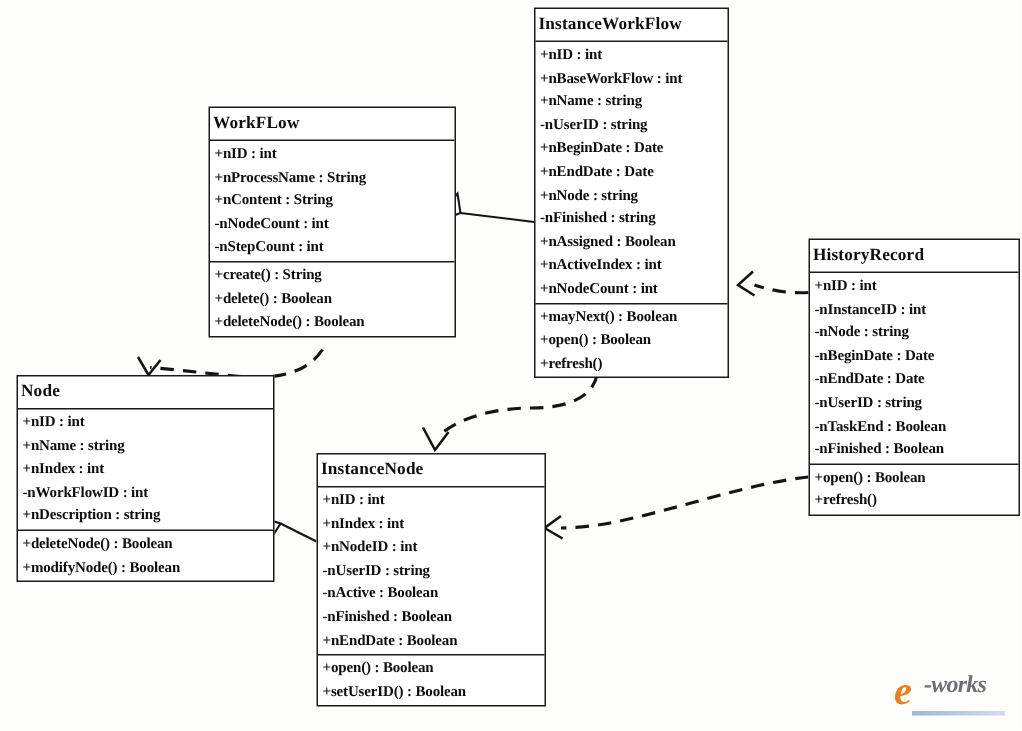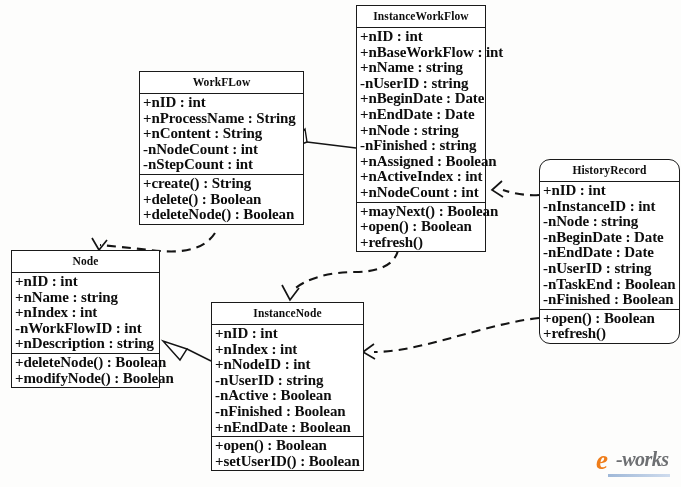--- a/index.html
+++ b/index.html
@@ -18,51 +18,51 @@
   }
   
   .uml-class {
     position: absolute;
     box-sizing: border-box;
     border: 1.3px solid #1a1a1a;
     background: #ffffff;
     z-index: 5;
   }
   .uml-name {
-    text-align: center;
+    text-align: left;
     font-weight: bold;
     font-size: 11.5px;
     line-height: 17px;
     padding: 2px 2px 2px 2px;
     border-bottom: 1.3px solid #1a1a1a;
     color: #0d0d0d;
     letter-spacing: 0.1px;
     white-space: nowrap;
   }
   .uml-compartment {
     padding: 1px 0 1px 0;
   }
   .uml-compartment + .uml-compartment {
     border-top: 1.3px solid #1a1a1a;
   }
   .uml-member {
-    font-size: 15px;
+    font-size: 10px;
     line-height: 15.6px;
     font-weight: bold;
     padding: 0 3px 0 3px;
     color: #0d0d0d;
     white-space: nowrap;
     letter-spacing: -0.1px;
   }
 
   
   #class-workflow      { left: 139px; top: 71px;  width: 165px; }
   #class-instanceworkflow { left: 356px; top: 5px;   width: 130px; }
-  #class-historyrecord { left: 539px; top: 159px; width: 141px; border-radius: 11px; }
-  #class-node          { left: 11px;  top: 250px; width: 149px; font-family: Liberation Serif, serif; }
+  #class-historyrecord { left: 539px; top: 159px; width: 141px; }
+  #class-node          { left: 11px;  top: 250px; width: 172px; font-family: Liberation Serif, serif; }
   #class-instancenode  { left: 211px; top: 302px; width: 153px; }
 
   
   #connectors {
     position: absolute;
     left: 0; top: 0;
     width: 681px;
     height: 487px;
     z-index: 2;
     pointer-events: none;
@@ -77,21 +77,21 @@
     height: 34px;
     z-index: 6;
   }
   .logo-text {
     position: absolute;
     left: 20px;
     top: 0px;
     font-family: "Liberation Serif", "DejaVu Serif", serif;
     font-style: italic;
     font-weight: bold;
-    font-size: 20px;
+    font-size: 16px;
     color: #6d6f72;
     letter-spacing: -0.5px;
   }
   .logo-e {
     position: absolute;
     left: 0px;
     top: -1px;
     font-family: "Liberation Serif", "DejaVu Serif", serif;
     font-style: italic;
     font-weight: bold;

